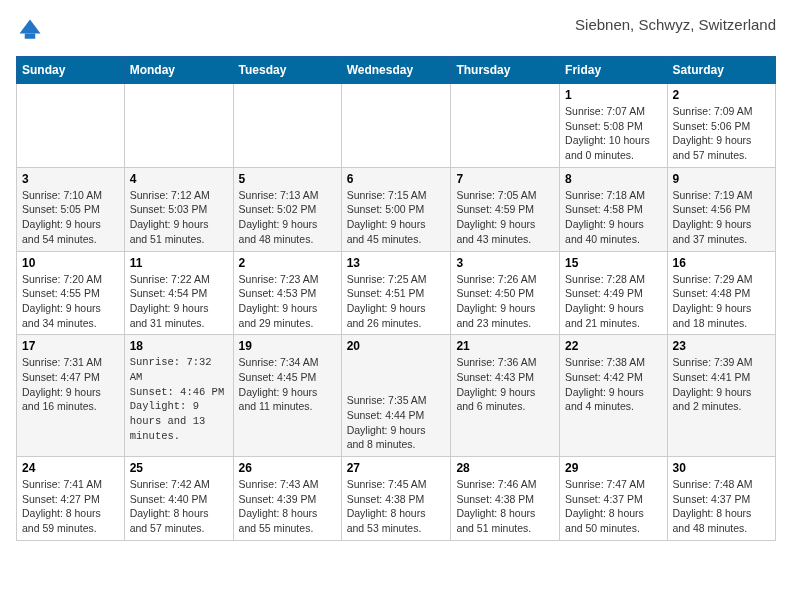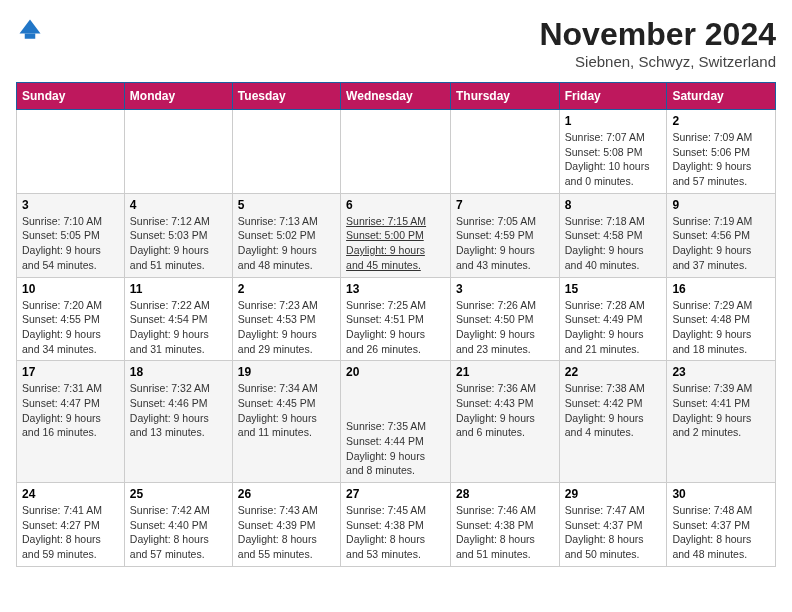--- a/index.html
+++ b/index.html
@@ -36,21 +36,21 @@
     .location-title {
       font-size: 15px;
       color: #444;
     }
     .calendar {
       width: 100%;
       border-collapse: collapse;
       font-size: 11px;
     }
     .calendar th {
-      background: #be185d;
+      background: #0369a1;
       color: #fff;
       text-align: left;
       padding: 6px 5px;
       font-size: 12px;
       font-weight: bold;
       border: 1px solid #1a5fa0;
     }
     .calendar td {
       border: 1px solid #ccc;
       vertical-align: top;
@@ -80,21 +80,20 @@
 <body>
 
 <div class="header-area">
   <div class="logo">
     <svg class="logo-icon" viewBox="0 0 32 32" xmlns="http://www.w3.org/2000/svg">
       <polygon points="16,4 28,20 4,20" fill="#2176c7"></polygon>
       <rect x="10" y="20" width="12" height="6" fill="#2176c7"></rect>
     </svg>
   </div>
   <div class="title-area">
-    <div class="month-title">November 2024</div>
     <div class="location-title">Siebnen, Schwyz, Switzerland</div>
   </div>
 </div>
 
 <table class="calendar">
   <thead>
     <tr>
     <th>Sunday</th>
         <th>Monday</th>
         <th>Tuesday</th>
@@ -138,21 +137,21 @@
 Daylight: 9 hours and 51 minutes.</div>
         </td>
         <td>
           <div class="day-num">5</div>
           <div class="day-info" style="white-space: pre-line;">Sunrise: 7:13 AM
 Sunset: 5:02 PM
 Daylight: 9 hours and 48 minutes.</div>
         </td>
         <td>
           <div class="day-num">6</div>
-          <div class="day-info" style="white-space: pre-line; text-decoration: underline;">Sunrise: 7:15 AM
+          <div class="day-info" style="white-space: pre-line;">Sunrise: 7:15 AM
 Sunset: 5:00 PM
 Daylight: 9 hours and 45 minutes.</div>
         </td>
         <td>
           <div class="day-num">7</div>
           <div class="day-info" style="white-space: pre-line;">Sunrise: 7:05 AM
 Sunset: 4:59 PM
 Daylight: 9 hours and 43 minutes.</div>
         </td>
         <td>
@@ -214,21 +213,21 @@
       </tr>
       <tr>
         <td>
           <div class="day-num">17</div>
           <div class="day-info" style="white-space: pre-line;">Sunrise: 7:31 AM
 Sunset: 4:47 PM
 Daylight: 9 hours and 16 minutes.</div>
         </td>
         <td>
           <div class="day-num">18</div>
-          <div class="day-info" style="white-space: pre-line;">Sunrise: 7:32 AM
+          <div class="day-info" style="white-space: pre-line; font-family: Liberation Mono, monospace;">Sunrise: 7:32 AM
 Sunset: 4:46 PM
 Daylight: 9 hours and 13 minutes.</div>
         </td>
         <td>
           <div class="day-num">19</div>
           <div class="day-info" style="white-space: pre-line;">Sunrise: 7:34 AM
 Sunset: 4:45 PM
 Daylight: 9 hours and 11 minutes.</div>
         </td>
         <td>

